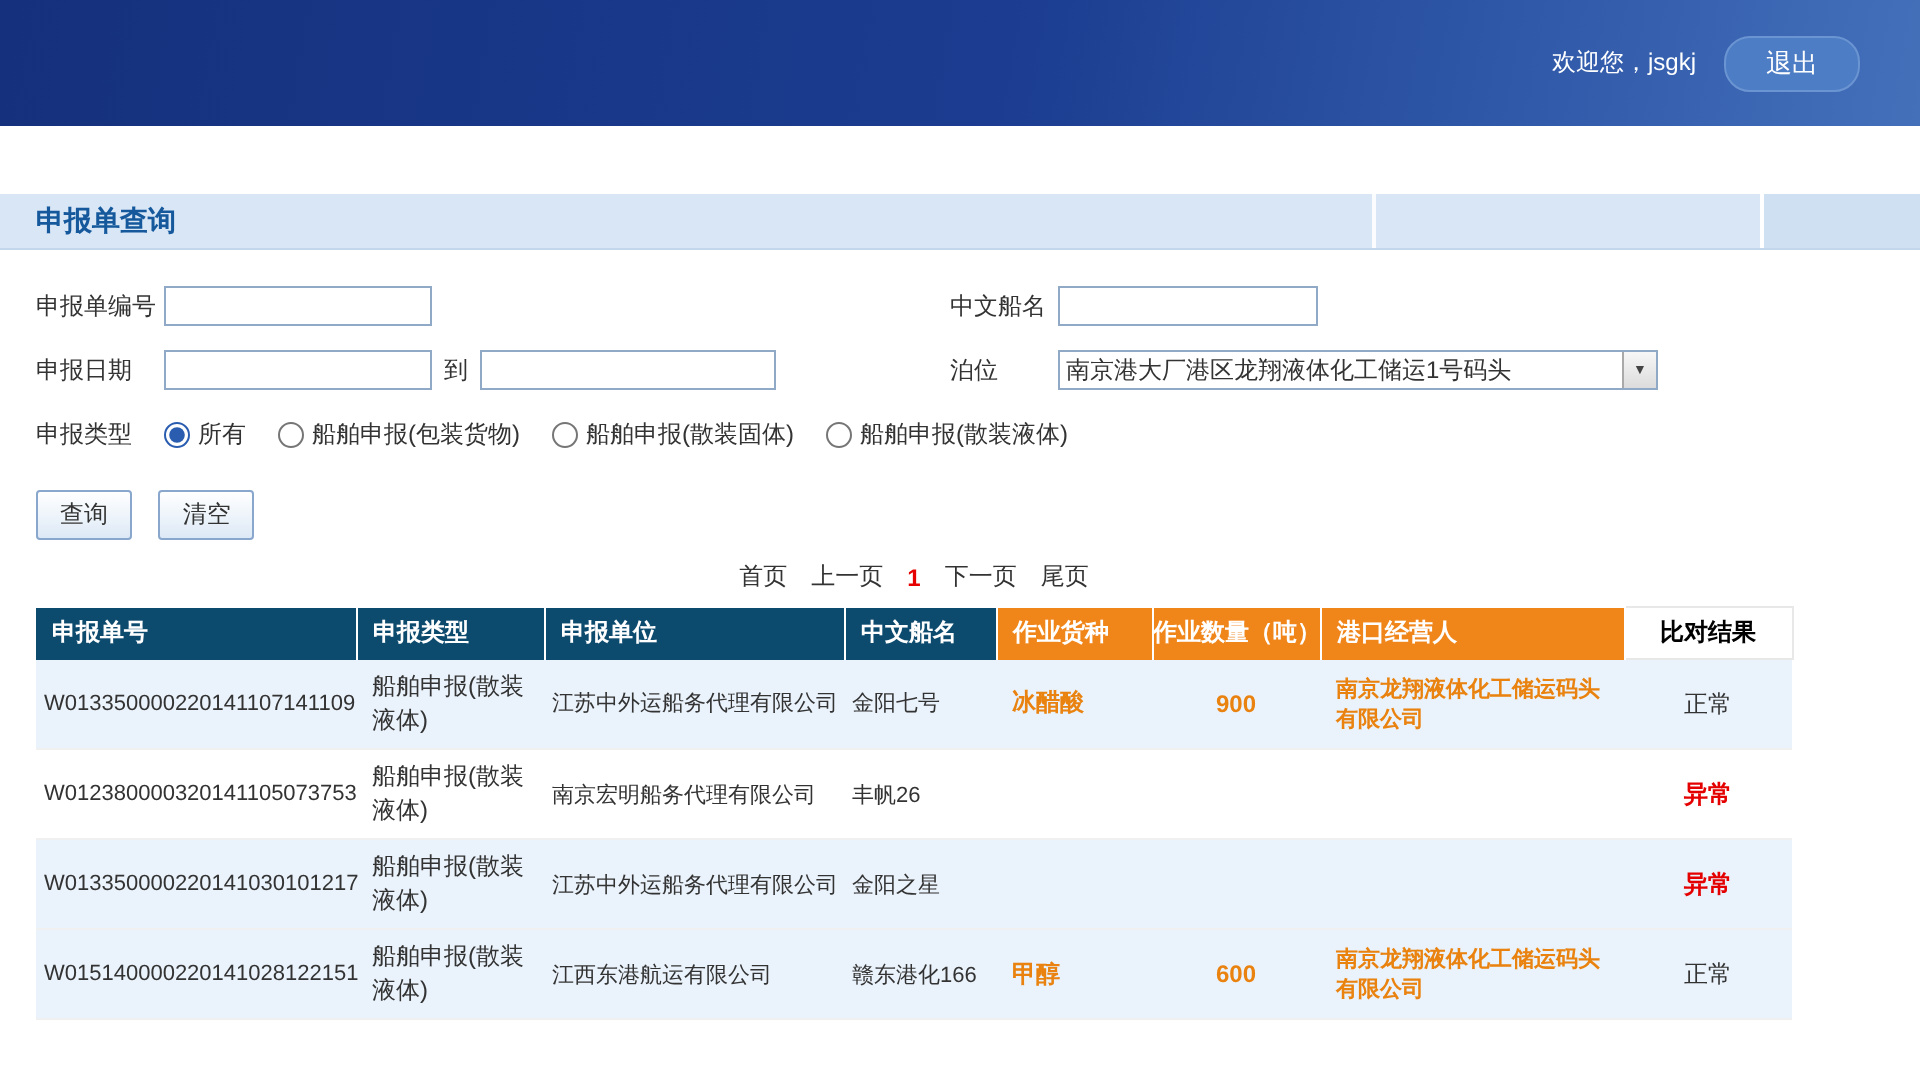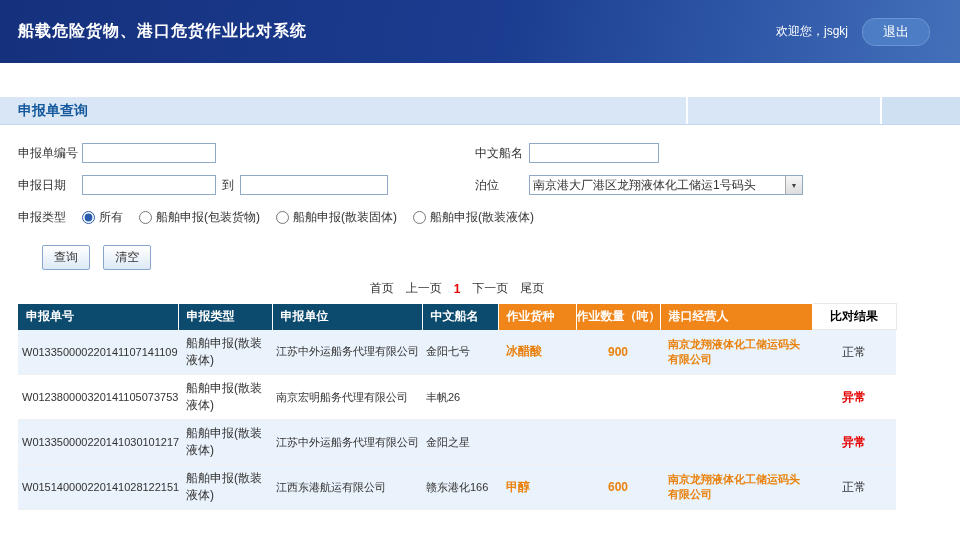--- a/index.html
+++ b/index.html
@@ -29,32 +29,32 @@
   .form-row { display:flex; align-items:center; height:32px; }
   .fr-left { width:457px; display:flex; align-items:center; }
   .fr-right { display:flex; align-items:center; }
   .flabel { width:64px; color:#333; }
   .flabel-r { width:54px; color:#333; }
   .ti { height:20px; border:1px solid #8fa9c6; padding:0 3px; font-size:12px;
     font-family:"Liberation Sans",sans-serif; background:#fff; }
   .ti-no { width:134px; } .ti-ship { width:130px; }
   .ti-date1 { width:134px; } .ti-date2 { width:148px; }
   .to-label { margin:0 6px; }
-  .select { width:274px; height:20px; border:1px solid #8fa9c6; background:#fff;
+  .select { width:300px; height:20px; border:1px solid #8fa9c6; background:#fff;
     display:flex; align-items:center; cursor:pointer; position:relative; }
   .select-value { flex:1; padding:0 3px; white-space:nowrap; overflow:hidden; font-size:12px; }
   .select-arrow { width:17px; height:18px; background:linear-gradient(#f7f7f7,#dcdcdc);
     border-left:1px solid #a9a9a9; display:flex; align-items:center; justify-content:center;
     font-size:7px; color:#444; }
   .radios { display:flex; align-items:center; }
   .radio-item { display:flex; align-items:center; margin-right:16px; cursor:pointer; }
   .radio-item input { margin-right:4px; accent-color:#2a5db0; }
 
   
-  .btn-row { padding:12px 0 0 18px;margin-left:24px; }
+  .btn-row { padding:12px 0 0 18px; }
   .btn { border:1px solid #89a7cd; background:linear-gradient(#ffffff,#dde9f6); color:#333;
     padding:3px 11px; font-size:12px; cursor:pointer; border-radius:2px; margin-right:10px;
     font-family:"Liberation Sans",sans-serif; }
 
   
   .pagination { width:878px; margin:10px 0 0 18px; display:flex; justify-content:center;
     align-items:center; gap:12px; font-size:12px; color:#333; }
   .page-link { cursor:pointer; }
   .page-current { color:#e60000; font-weight:bold; }
 
@@ -77,21 +77,20 @@
   td.c-operator { font-size:11px; }
   td.c-qty { text-align:center; }
   td.c-result { text-align:center; }
   .result-normal { color:#333; }
   .result-abnormal { color:#e50000; font-weight:bold; }
 </style>
 </head>
 <body>
 
 <div class="topbar">
-  <div class="topbar-title">船载危险货物、港口危货作业比对系统</div>
   <div class="topbar-right">
     <span class="welcome">欢迎您，jsgkj</span>
     <button class="logout-btn">退出</button>
   </div>
 </div>
 
 <div class="section-bar">
   <span class="section-title">申报单查询</span>
 </div>
 

